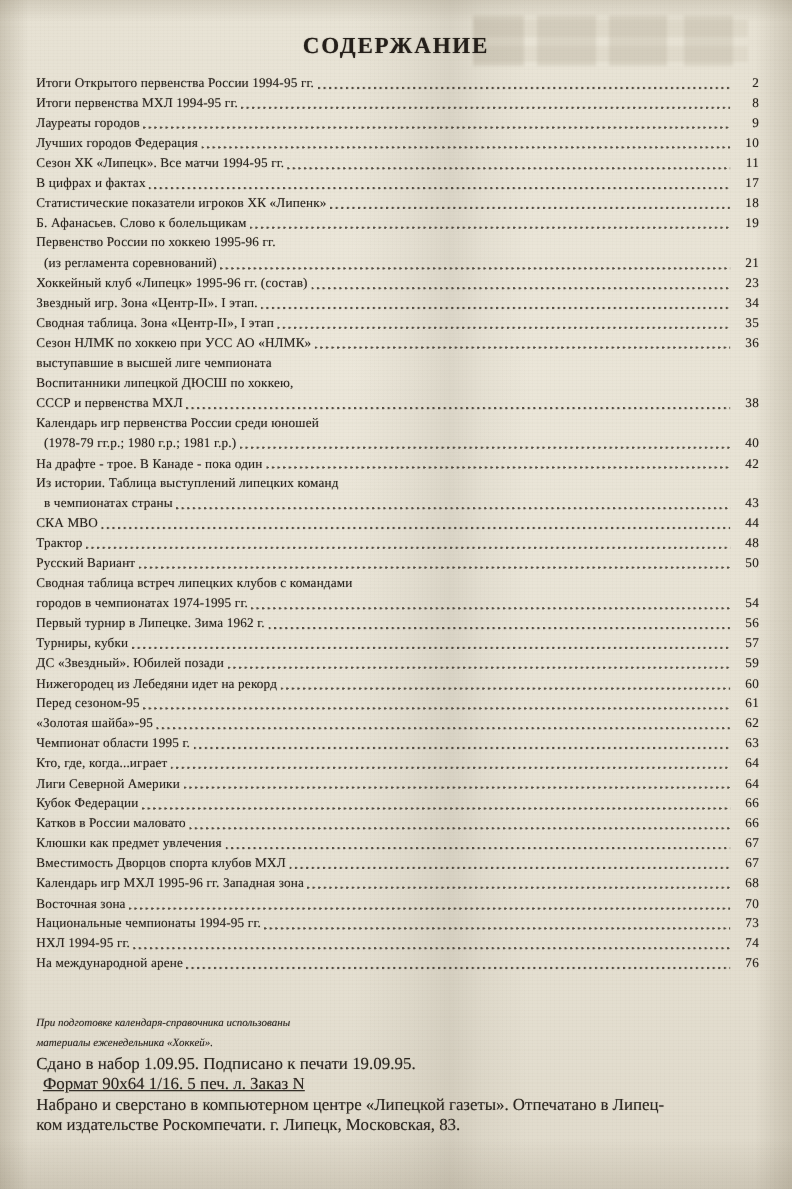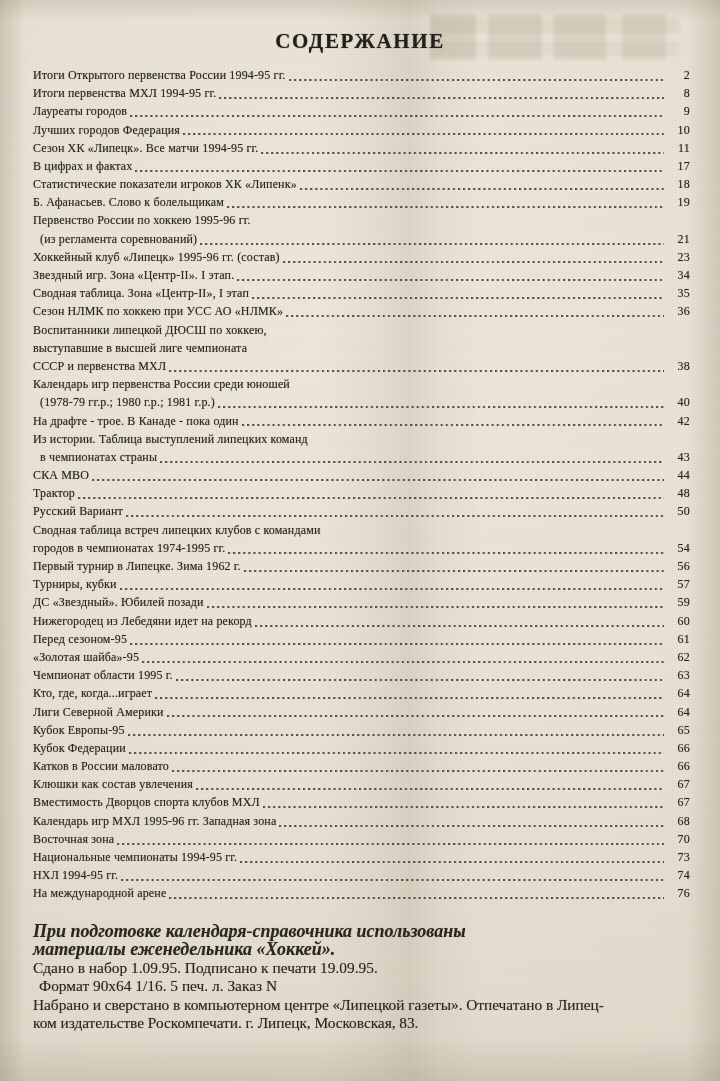--- a/index.html
+++ b/index.html
@@ -155,24 +155,23 @@
     left: 33px;
     right: 26px;
     top: 922px;
     font-size: 15.4px;
     line-height: 18.4px;
     color: #2b2620;
     text-shadow: 0 0 .9px rgba(45,38,30,.4);
   }
   .colophon .italic {
     font-style: italic;
-    font-size: 18px;
-    font-weight: bold;
-  }
-  .colophon .l-indent { padding-left: 6px; }
+    font-size: 10px;
+  }
+  .colophon .l-indent { padding-left: 6px; text-decoration: underline; }
   .colophon .wide { letter-spacing: -.05px; }
 </style>
 </head>
 <body>
 
 <div class="page">
   <div class="paper-base"></div>
   <div class="paper-grain"></div>
   <div class="showthrough"></div>
   <div class="gutter-shadow"></div>
@@ -249,26 +248,26 @@
           <span class="label">Сводная таблица. Зона «Центр-II», I этап</span>
           <span class="leader"></span>
           <span class="page-no">35</span>
         </div>
         <div class="toc-row">
           <span class="label">Сезон НЛМК по хоккею при УСС АО «НЛМК»</span>
           <span class="leader"></span>
           <span class="page-no">36</span>
         </div>
         <div class="toc-row cont-open">
+          <span class="label">выступавшие в высшей лиге чемпионата</span>
+          <span class="leader"></span>
+          <span class="page-no"></span>
+        </div>
+        <div class="toc-row cont-open">
           <span class="label">Воспитанники липецкой ДЮСШ по хоккею,</span>
-          <span class="leader"></span>
-          <span class="page-no"></span>
-        </div>
-        <div class="toc-row cont-open">
-          <span class="label">выступавшие в высшей лиге чемпионата</span>
           <span class="leader"></span>
           <span class="page-no"></span>
         </div>
         <div class="toc-row">
           <span class="label">СССР и первенства МХЛ</span>
           <span class="leader"></span>
           <span class="page-no">38</span>
         </div>
         <div class="toc-row cont-open">
           <span class="label">Календарь игр первенства России среди юношей</span>
@@ -359,36 +358,31 @@
           <span class="label">Кто, где, когда...играет</span>
           <span class="leader"></span>
           <span class="page-no">64</span>
         </div>
         <div class="toc-row">
           <span class="label">Лиги Северной Америки</span>
           <span class="leader"></span>
           <span class="page-no">64</span>
         </div>
         <div class="toc-row">
-          <span class="label">Кубок Европы-95</span>
-          <span class="leader"></span>
-          <span class="page-no">65</span>
-        </div>
-        <div class="toc-row">
           <span class="label">Кубок Федерации</span>
           <span class="leader"></span>
           <span class="page-no">66</span>
         </div>
         <div class="toc-row">
           <span class="label">Катков в России маловато</span>
           <span class="leader"></span>
           <span class="page-no">66</span>
         </div>
         <div class="toc-row">
-          <span class="label">Клюшки как состав увлечения</span>
+          <span class="label">Клюшки как предмет увлечения</span>
           <span class="leader"></span>
           <span class="page-no">67</span>
         </div>
         <div class="toc-row">
           <span class="label">Вместимость Дворцов спорта клубов МХЛ</span>
           <span class="leader"></span>
           <span class="page-no">67</span>
         </div>
         <div class="toc-row">
           <span class="label">Календарь игр МХЛ 1995-96 гг. Западная зона</span>

